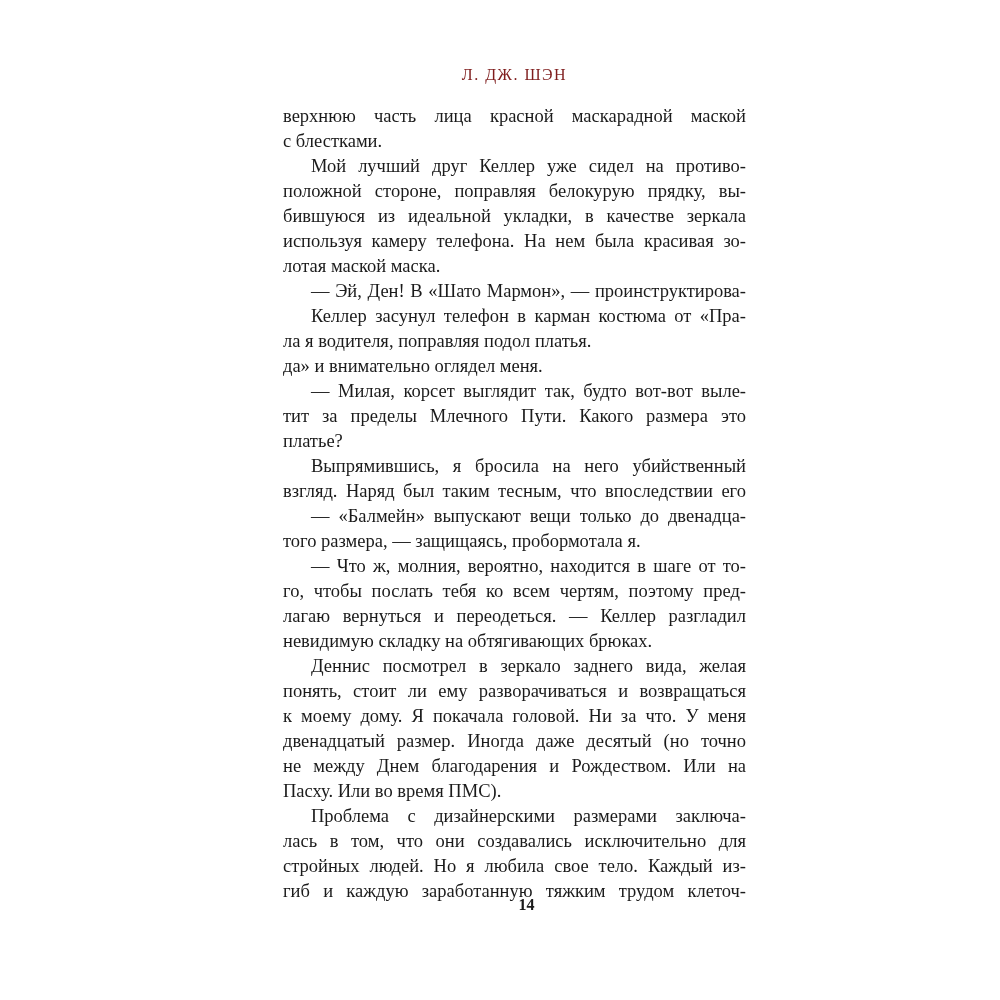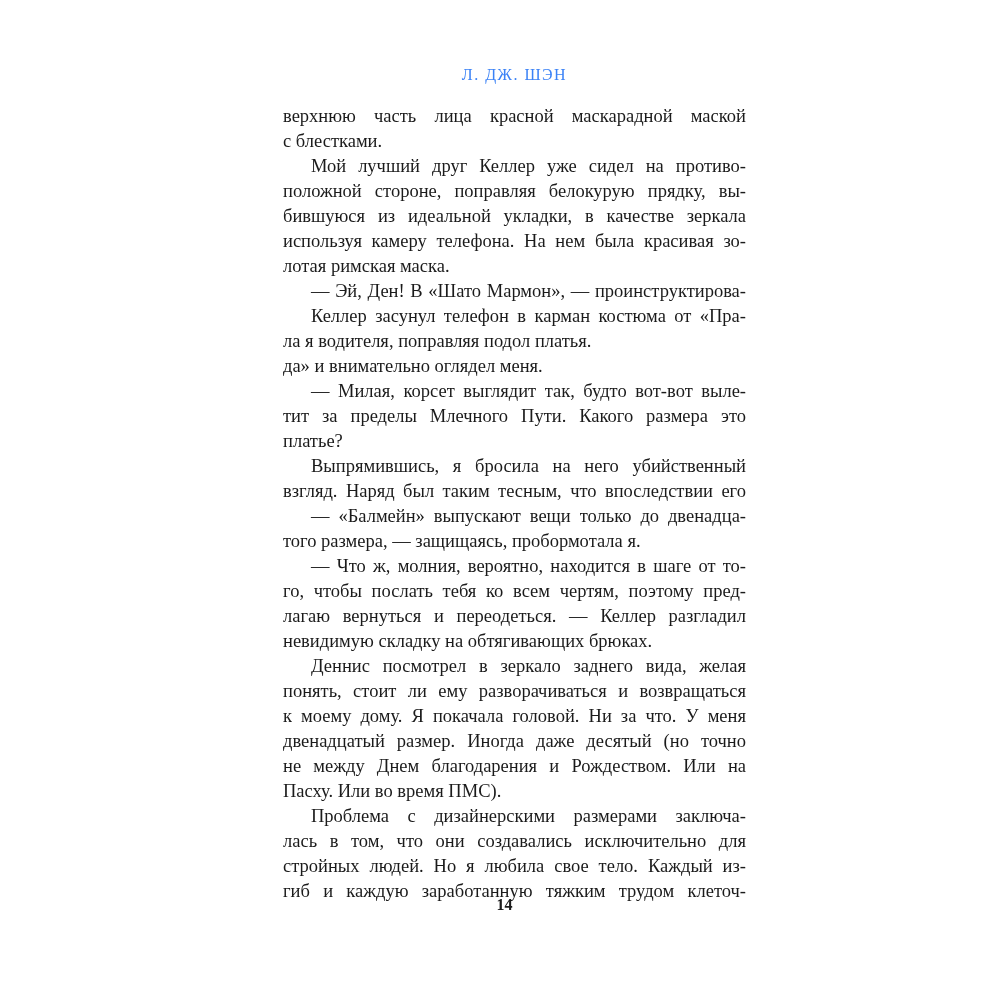--- a/index.html
+++ b/index.html
@@ -14,21 +14,21 @@
     width: 1000px; height: 1000px;
     background: #ffffff;
     overflow: hidden;
   }
   .running-head {
     position: absolute;
     left: 283px; top: 66px; width: 463px;
     text-align: center;
     font-size: 16px;
     letter-spacing: 1.5px;
-    color: #3b82f6;
+    color: #7f1d1d;
     white-space: nowrap;
   }
   .text-block {
     position: absolute;
     left: 283px; top: 104px; width: 463px;
     font-size: 18.5px;
     line-height: 25px;
   }
   .line {
     text-align: justify;
@@ -38,41 +38,41 @@
   }
   .line.last {
     text-align: center;
     text-align-last: left;
   }
   .line.indent {
     text-indent: 28px;
   }
   .page-number {
     position: absolute;
-    left: 273px; top: 896px; width: 463px;
+    left: 295px; top: 896px; width: 463px;
     text-align: center;
     font-size: 16px;
     font-weight: 600;
     color: #1b1b1b;
   }
 </style>
 </head>
 <body>
 
 <div class="page">
   <div class="running-head">Л. ДЖ. ШЭН</div>
 
   <div class="text-block" id="text-block">
       <div class="line">верхнюю часть лица красной маскарадной маской</div>
       <div class="line last">с блестками.</div>
       <div class="line indent">Мой лучший друг Келлер уже сидел на противо-</div>
       <div class="line">положной стороне, поправляя белокурую прядку, вы-</div>
       <div class="line">бившуюся из идеальной укладки, в качестве зеркала</div>
       <div class="line">используя камеру телефона. На нем была красивая зо-</div>
-      <div class="line last">лотая римская маска.</div>
+      <div class="line last">лотая маской маска.</div>
       <div class="line indent">— Эй, Ден! В «Шато Мармон», — проинструктирова-</div>
       <div class="line indent">Келлер засунул телефон в карман костюма от «Пра-</div>
       <div class="line last">ла я водителя, поправляя подол платья.</div>
       <div class="line last">да» и внимательно оглядел меня.</div>
       <div class="line indent">— Милая, корсет выглядит так, будто вот-вот выле-</div>
       <div class="line">тит за пределы Млечного Пути. Какого размера это</div>
       <div class="line last">платье?</div>
       <div class="line indent">Выпрямившись, я бросила на него убийственный</div>
       <div class="line">взгляд. Наряд был таким тесным, что впоследствии его</div>
       <div class="line indent">— «Балмейн» выпускают вещи только до двенадца-</div>

